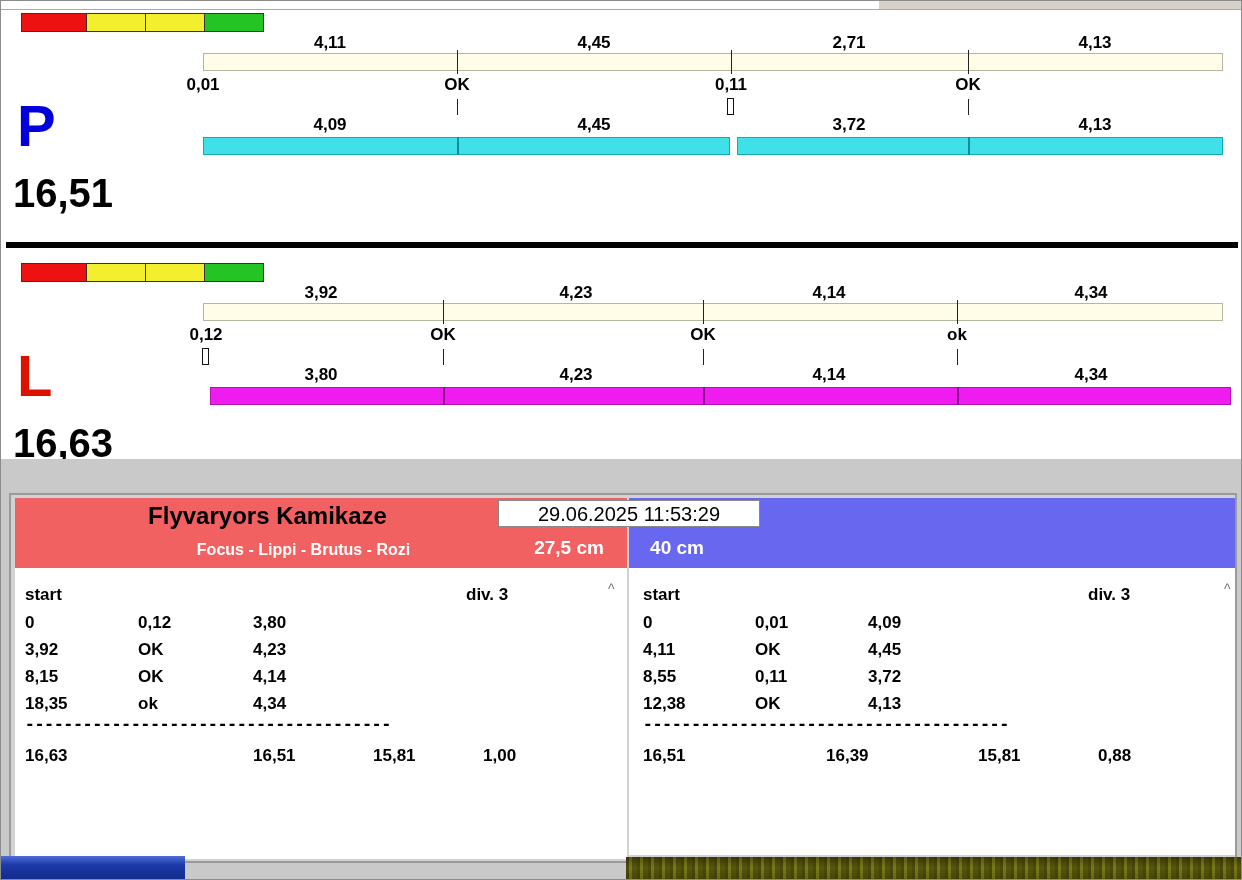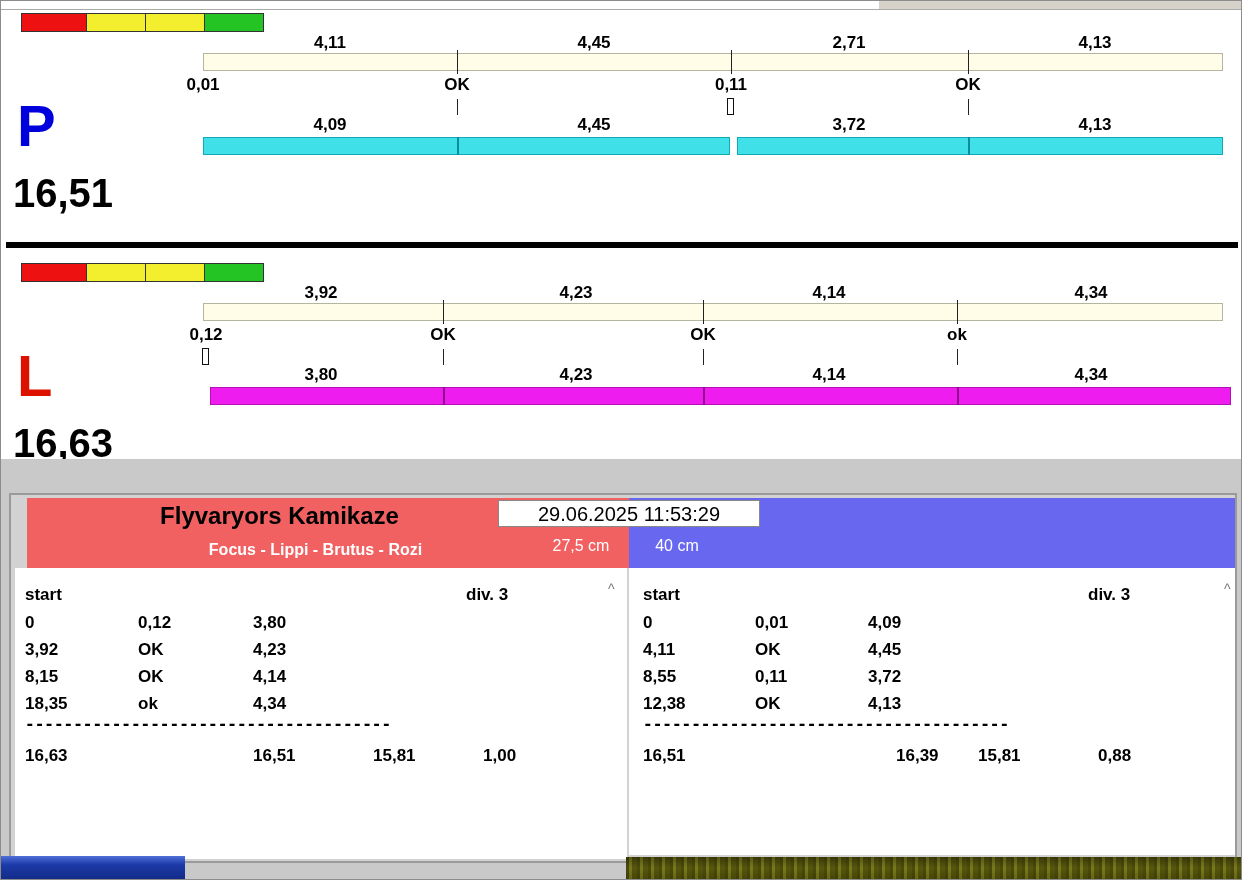--- a/index.html
+++ b/index.html
@@ -39,25 +39,25 @@
   .total { position:absolute; left:4px; top:162px; font-size:40px; font-weight:bold; color:#000; line-height:1; }
   .divider-bar { position:absolute; left:5px; top:241px; width:1232px; height:6px; background:#000; }
   .backstrip { position:absolute; left:0; top:458px; width:1242px; height:422px; background:#c9c9c9; }
 
   
   .board { position:absolute; left:8px; top:492px; width:1228px; height:370px; background:#d2d2d2; border:2px solid #9a9a9a; }
   .panel { position:absolute; background:#ffffff; }
   .panel.pleft  { left:4px;   top:73px; width:612px; height:291px; }
   .panel.pright { left:618px; top:73px; width:606px; height:287px; }
   .thead { position:absolute; top:3px; height:70px; }
-  .thead.red  { left:16px;   width:612px; background:var(--team_left,#f26161);padding-left:20px; }
+  .thead.red  { left:4px;   width:612px; background:var(--team_left,#f26161);padding-left:20px; }
   .thead.blue { left:618px; width:606px; background:var(--team_right,#6767ef); }
   .tname { position:absolute; top:4px;  font-size:24px; font-weight:bold; color:#000; text-align:center; }
   .tdogs { position:absolute; top:43px; font-size:16px; font-weight:bold; color:#fff; text-align:center; }
-  .theight { position:absolute; top:39px; font-size:16px; font-weight:normal; color:#fff; text-align:center; }
+  .theight { position:absolute; top:39px; font-size:19px; font-weight:bold; color:#fff; text-align:center; }
   .thead.red  .tname { left:0; width:505px; }
   .thead.red  .tdogs { left:0; width:505px;margin-left:36px; }
   .thead.red  .theight { left:500px; width:108px; }
   .thead.blue .tname { left:116px; width:480px; }
   .thead.blue .tdogs { left:116px; width:480px; }
   .thead.blue .theight { left:0; width:96px; }
   .stamp { position:absolute; left:487px; top:5px; width:262px; height:27px; background:#fff; border:1px solid #888;
            font-size:20px; color:#000; text-align:center; line-height:26px; }
   .cell { position:absolute; font-size:17px; font-weight:bold; color:#000; white-space:pre; }
   .sep  { position:absolute; top:219px; font-family:"DejaVu Sans Mono", monospace; font-size:16px; font-weight:bold; color:#000; }
@@ -227,21 +227,21 @@
     <div class="cell" style="left:744px;top:172px">0,11</div>
     <div class="cell" style="left:857px;top:172px">3,72</div>
 
     <div class="cell" style="left:632px;top:199px">12,38</div>
     <div class="cell" style="left:744px;top:199px">OK</div>
     <div class="cell" style="left:857px;top:199px">4,13</div>
 
     <div class="sep" style="left:632px">--------------------------------------</div>
 
     <div class="cell" style="left:632px;top:251px">16,51</div>
-    <div class="cell" style="left:885px;top:251px">16,39</div>
+    <div class="cell" style="left:815px;top:251px">16,39</div>
     <div class="cell" style="left:967px;top:251px">15,81</div>
     <div class="cell" style="left:1087px;top:251px">0,88</div>
 
   </div>
 
   <div class="taskbar"></div>
   <div class="video"></div>
 
 </div>
 

